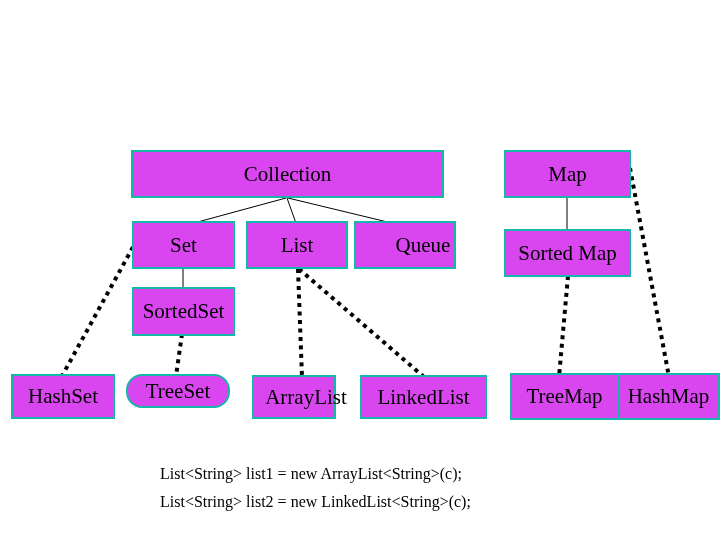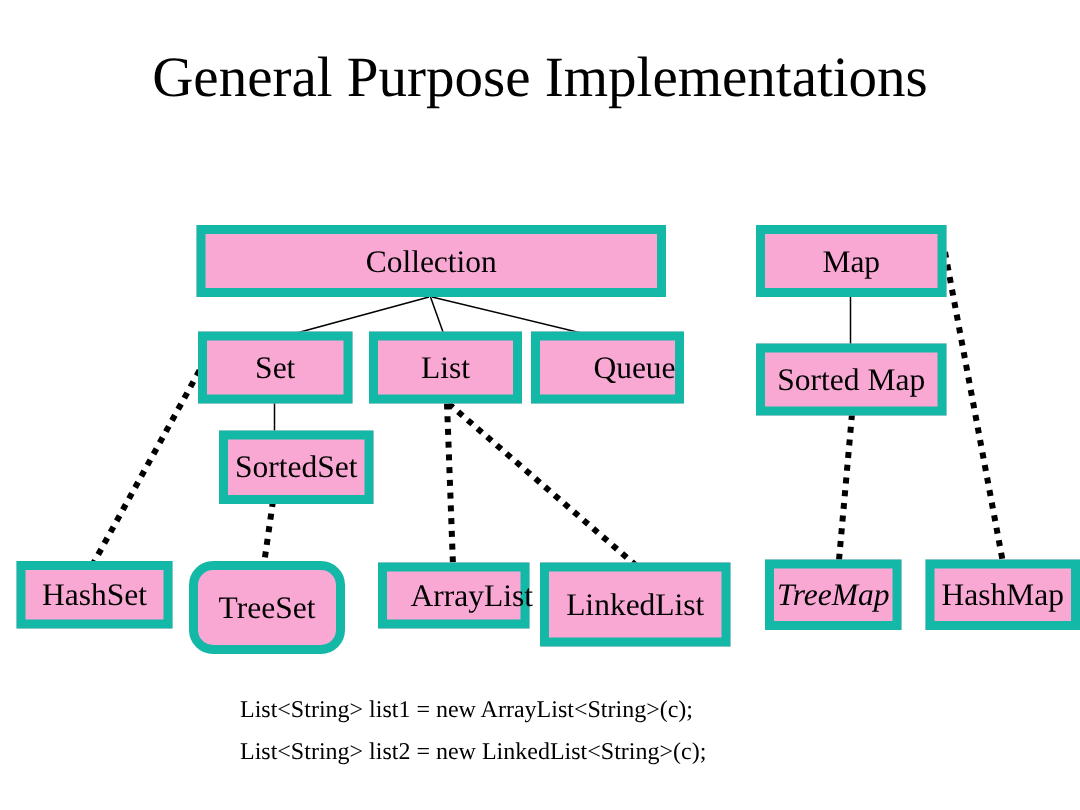--- a/index.html
+++ b/index.html
@@ -41,22 +41,22 @@
   .edge-dotted {
     stroke: #000000;
     stroke-width: 4;
     stroke-dasharray: 4 4.5;
     stroke-linecap: butt;
     fill: none;
   }
   .node {
     position: absolute;
     box-sizing: border-box;
-    border: 6px solid #14b8a6;
-    background: #f9a8d4;
+    border: 2px solid #14b8a6;
+    background: #d946ef;
     display: flex;
     align-items: center;
     justify-content: center;
     font-size: 21px;
     line-height: 1;
     white-space: nowrap;
   }
   .code-block {
     position: absolute;
     left: 120px;
@@ -65,21 +65,20 @@
     line-height: 28px;
     white-space: nowrap;
     margin-left: 40px;
   }
 </style>
 </head>
 <body>
 
 <div class="slide">
 
-  <div class="slide-title">General Purpose Implementations</div>
 
   <svg class="edges-svg" viewBox="0 0 720 540" aria-hidden="true">
 
     <line class="edge-solid" x1="286" y1="198" x2="183" y2="226"></line>
     <line class="edge-solid" x1="287" y1="198" x2="297" y2="226"></line>
     <line class="edge-solid" x1="288" y1="198" x2="404" y2="226"></line>
     <line class="edge-solid" x1="183" y1="268" x2="183" y2="290"></line>
     <line class="edge-solid" x1="567" y1="197" x2="567" y2="232"></line>
 
     <line class="edge-dotted" x1="133" y1="247" x2="62" y2="376"></line>
@@ -95,31 +94,31 @@
   <div class="node" style="left:504px; top:150px; width:127px; height:48px;text-align:center;">Map</div>
 
   <div class="node" style="left:132px; top:221px; width:103px; height:48px;">Set</div>
 
   <div class="node" style="left:246px; top:221px; width:102px; height:48px;font-family:Liberation Serif, serif;">List</div>
 
   <div class="node" style="left:354px; top:221px; width:102px; height:48px;padding-left:36px;">Queue</div>
 
   <div class="node" style="left:504px; top:229px; width:127px; height:48px;">Sorted Map</div>
 
-  <div class="node" style="left:146px; top:287px; width:103px; height:49px;">SortedSet</div>
+  <div class="node" style="left:132px; top:287px; width:103px; height:49px;">SortedSet</div>
 
   <div class="node" style="left:11px; top:374px; width:104px; height:45px;">HashSet</div>
 
-  <div class="node" style="left:126px; top:374px; width:104px; height:62px;border-radius:16px;">TreeSet</div>
+  <div class="node" style="left:126px; top:374px; width:104px; height:34px;border-radius:16px;">TreeSet</div>
 
-  <div class="node" style="left:252px; top:375px; width:101px; height:44px;padding-left:24px;">ArrayList</div>
+  <div class="node" style="left:252px; top:375px; width:84px; height:44px;padding-left:24px;">ArrayList</div>
 
-  <div class="node" style="left:360px; top:375px; width:127px; height:56px;">LinkedList</div>
+  <div class="node" style="left:360px; top:375px; width:127px; height:44px;">LinkedList</div>
 
-  <div class="node" style="left:510px; top:373px; width:91px; height:47px;font-style:italic;">TreeMap</div>
+  <div class="node" style="left:510px; top:373px; width:109px; height:47px;">TreeMap</div>
 
   <div class="node" style="left:617px; top:373px; width:103px; height:47px;">HashMap</div>
 
   <div class="code-block">
     <div>List&lt;String&gt; list1 = new ArrayList&lt;String&gt;(c);</div>
     <div>List&lt;String&gt; list2 = new LinkedList&lt;String&gt;(c);</div>
   </div>
 
 </div>
 

